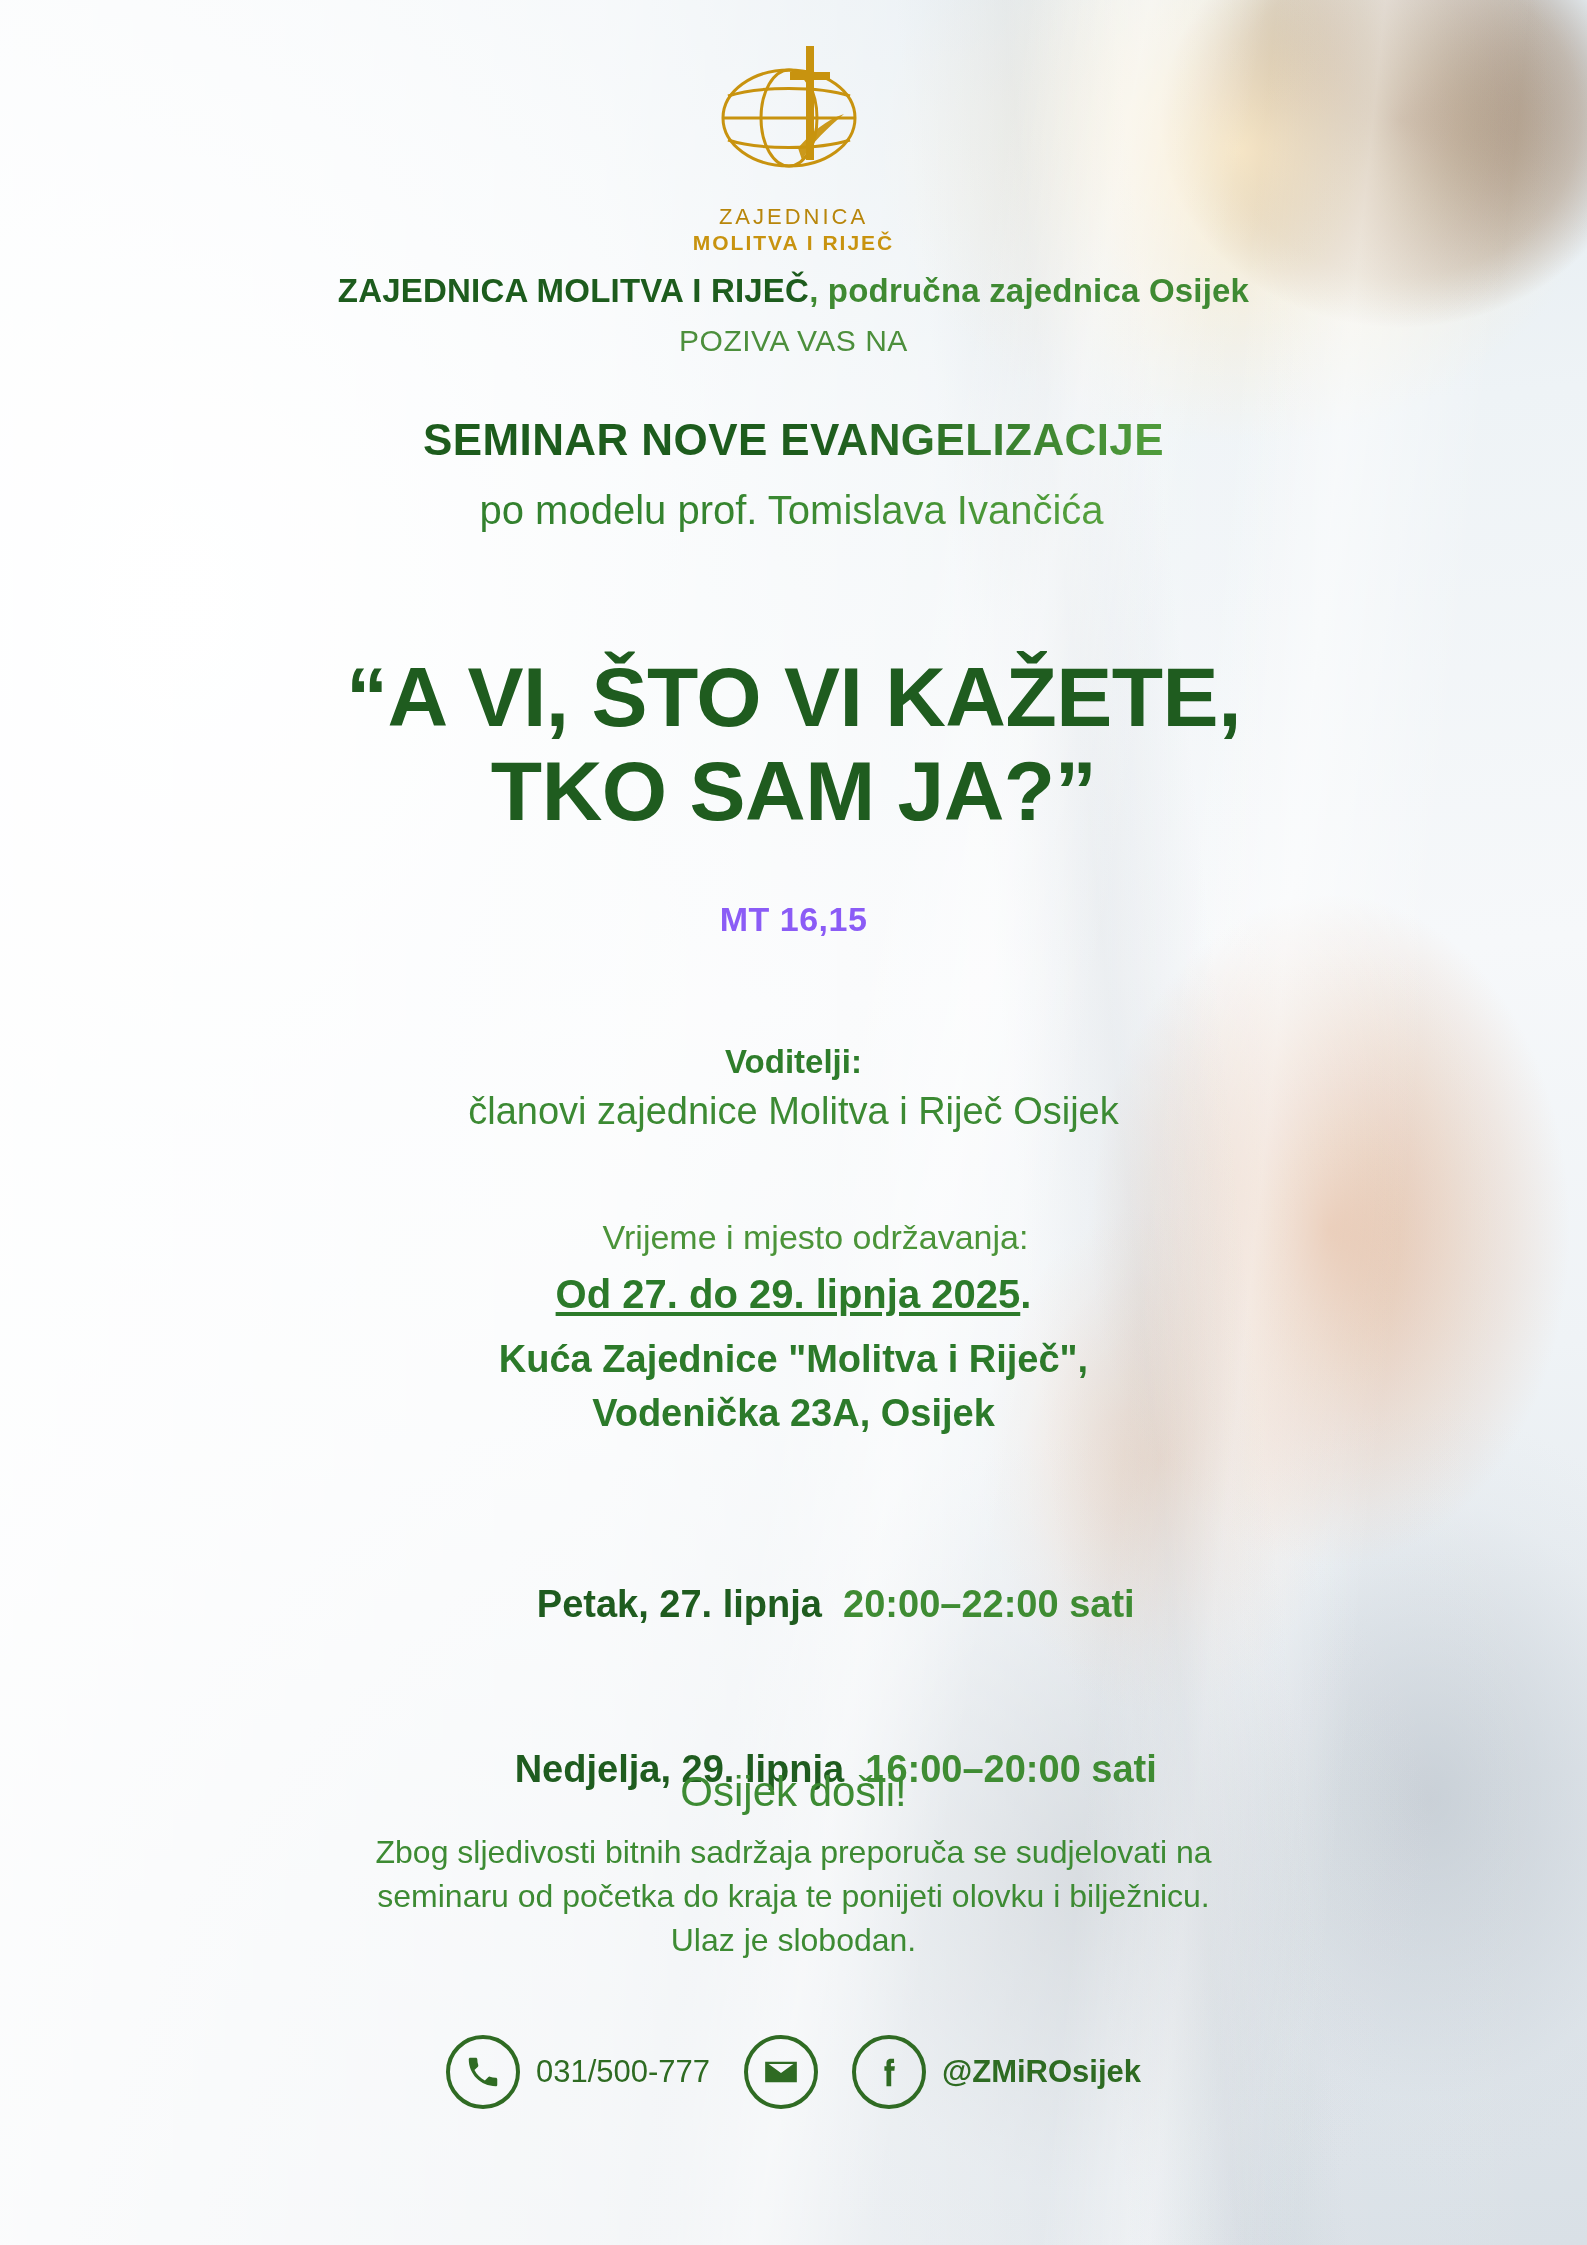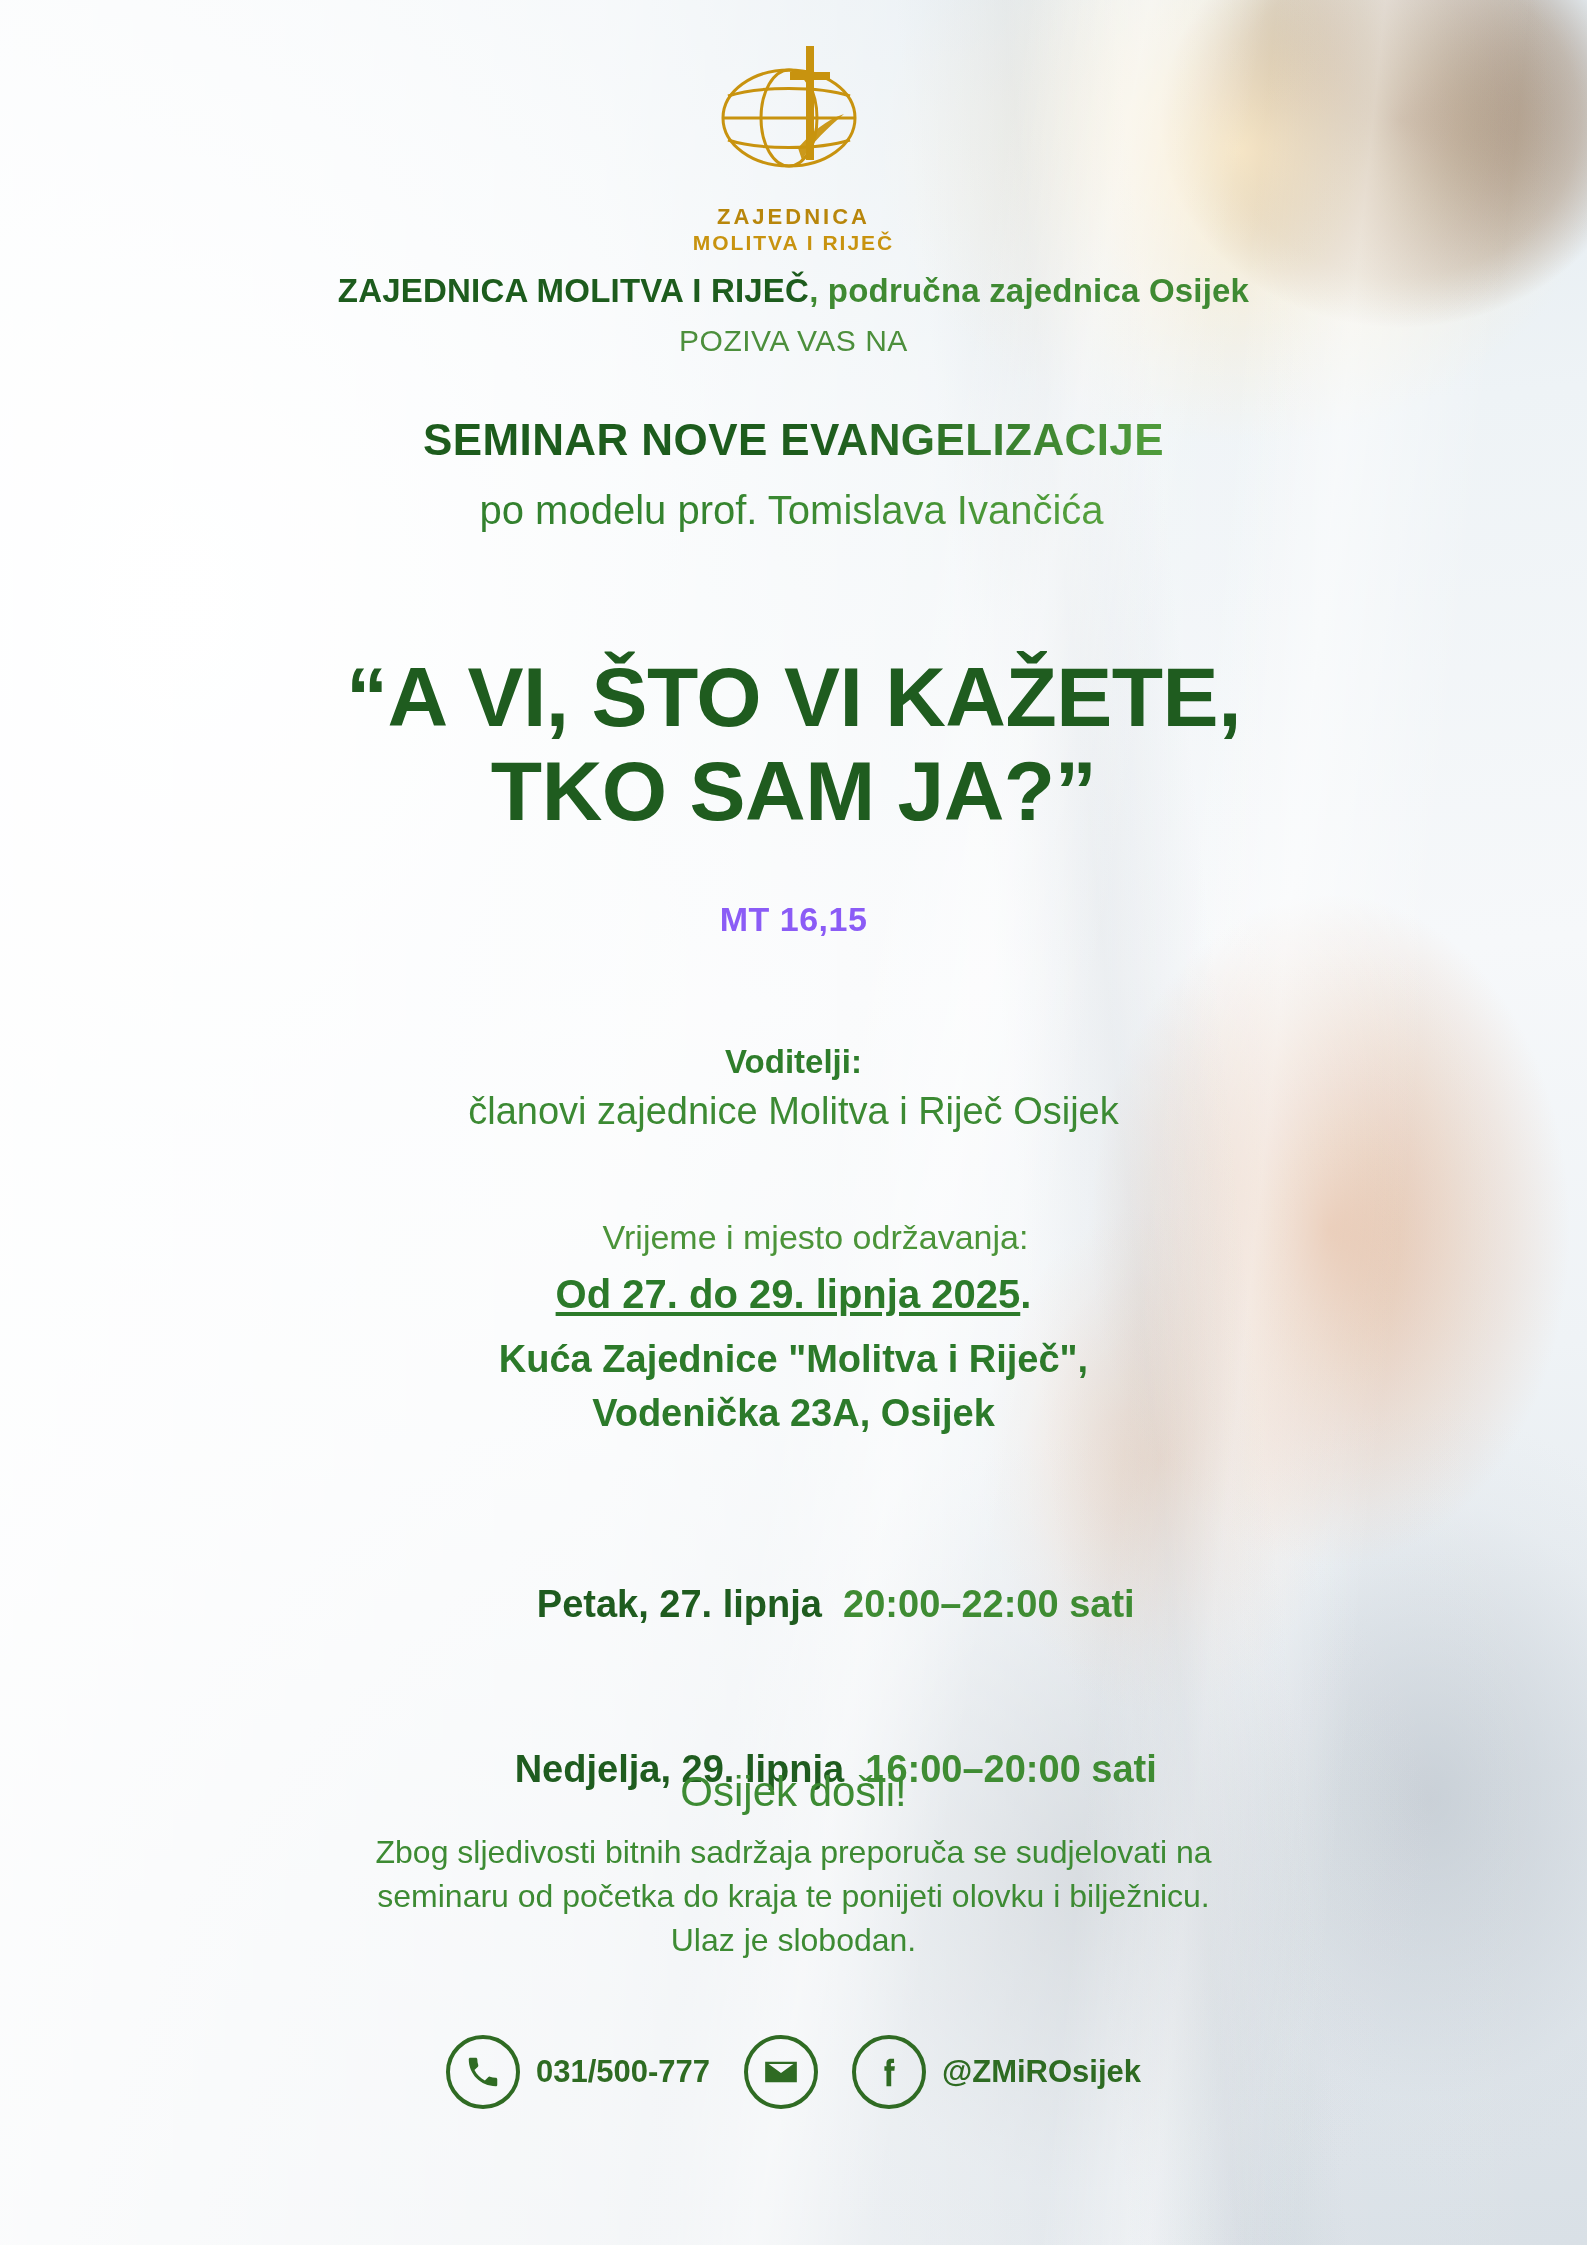--- a/index.html
+++ b/index.html
@@ -70,21 +70,21 @@
     top: 28px;
     left: 0;
     right: 0;
     display: flex;
     flex-direction: column;
     align-items: center;
   }
   .logo-mark { display: block; }
   .logo-text1 {
     font-size: 22px;
-    font-weight: bold;
+    font-weight: normal;
     letter-spacing: 3px;
     color: #b8860b;
     margin-top: 2px;
   }
   .logo-text2 {
     font-size: 21px;
     font-weight: bold;
     letter-spacing: 2px;
     color: #c8930f;
     margin-top: 1px;
@@ -234,21 +234,21 @@
     padding: 0 50px;
   }
   .contact {
     display: flex;
     align-items: center;
     gap: 16px;
   }
   .contact .txt {
     font-size: 31px;
     color: #2e6b22;
-    font-weight: bold;
+    font-weight: normal;
   }
   .contact .txt.bold { font-weight: bold; }
   .circle-icon {
     width: 66px;
     height: 66px;
     border: 4px solid #2f6b23;
     border-radius: 50%;
     display: flex;
     align-items: center;
     justify-content: center;

